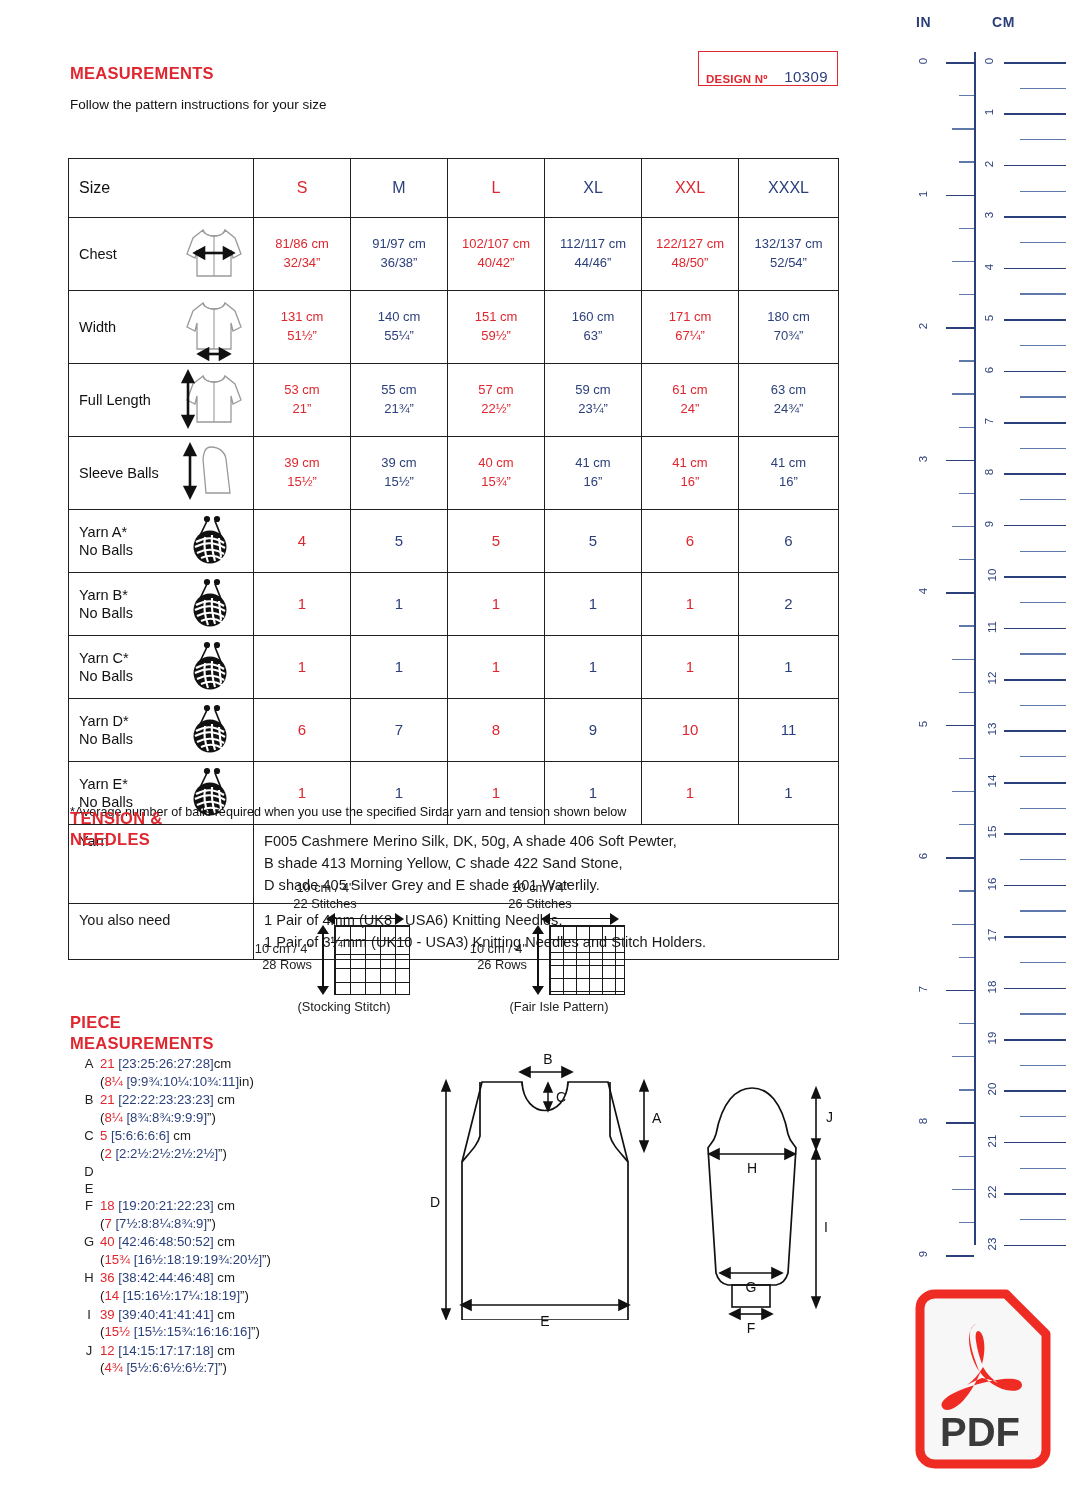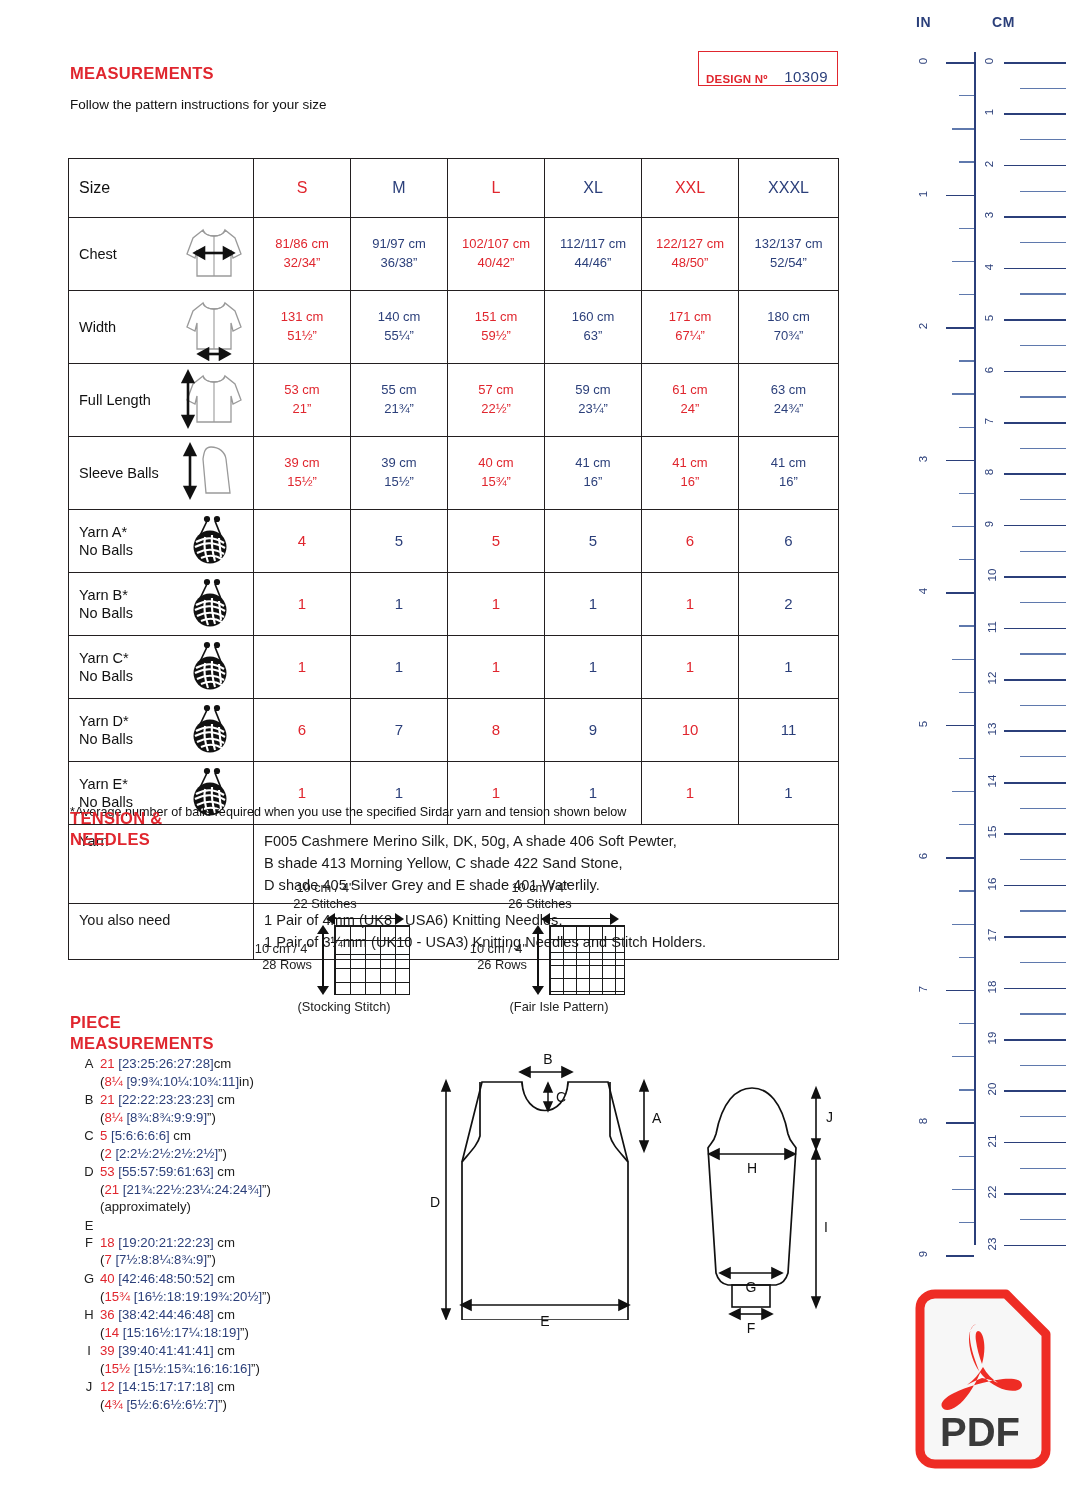--- a/index.html
+++ b/index.html
@@ -609,25 +609,20 @@
       <div class="pm-item">
         <div class="pm-letter">C</div>
     <div class="pm-vals">
       <span class="cm">5</span> <span class="br">[5:6:6:6:6]</span><span class="plain"> cm</span><br>
       (<span class="cm">2</span> <span class="br">[2:2½:2½:2½:2½]</span><span class="plain">”</span>)
       
     </div>
       </div>
       <div class="pm-item">
         <div class="pm-letter">D</div>
-    <div class="pm-vals">
-      <span class="cm">53</span> <span class="br">[55:57:59:61:63]</span><span class="plain"> cm</span><br>
-      (<span class="cm">21</span> <span class="br">[21¾:22½:23¼:24:24¾]</span><span class="plain">”</span>)
-      <br><span class="pm-approx">(approximately)</span>
-    </div>
       </div>
       <div class="pm-item">
         <div class="pm-letter">E</div>
       </div>
       <div class="pm-item">
         <div class="pm-letter">F</div>
     <div class="pm-vals">
       <span class="cm">18</span> <span class="br">[19:20:21:22:23]</span><span class="plain"> cm</span><br>
       (<span class="cm">7</span> <span class="br">[7½:8:8¼:8¾:9]</span><span class="plain">”</span>)
       

